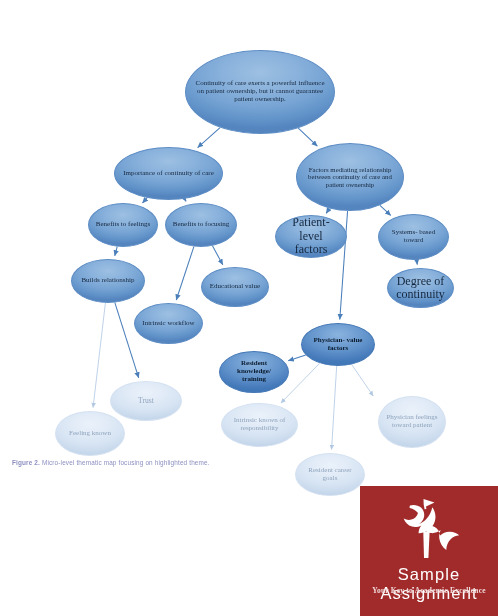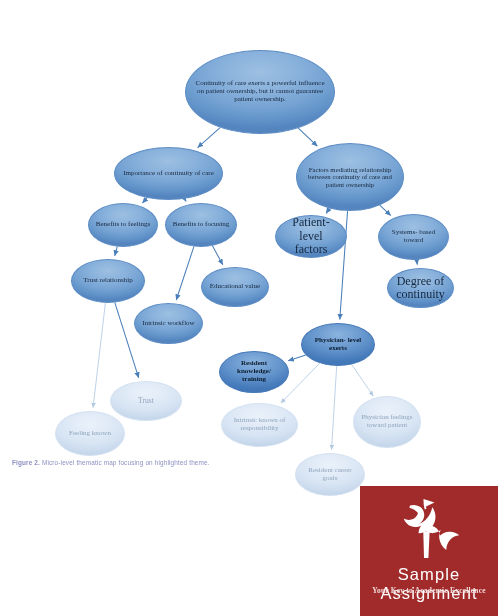--- a/index.html
+++ b/index.html
@@ -202,47 +202,47 @@
       <div class="node std" style="left: 165px; top: 159px; width: 72px; height: 44px; font-size: 7px;">
         <span class="lbl">Benefits to focusing</span>
       </div>
       <div class="node std" style="left: 275px; top: 171px; width: 72px; height: 43px; font-size: 12px;">
         <span class="lbl">Patient- level factors</span>
       </div>
       <div class="node std" style="left: 378px; top: 170px; width: 71px; height: 46px; font-size: 7px;">
         <span class="lbl">Systems- based toward</span>
       </div>
       <div class="node std" style="left: 71px; top: 215px; width: 74px; height: 44px; font-size: 7px;">
-        <span class="lbl">Trust relationship</span>
+        <span class="lbl">Builds relationship</span>
       </div>
       <div class="node std" style="left: 201px; top: 223px; width: 68px; height: 40px; font-size: 7px;">
         <span class="lbl">Educational value</span>
       </div>
       <div class="node std" style="left: 387px; top: 224px; width: 67px; height: 40px; font-size: 12px;">
         <span class="lbl">Degree of continuity</span>
       </div>
       <div class="node std" style="left: 134px; top: 259px; width: 69px; height: 41px; font-size: 7px;">
         <span class="lbl">Intrinsic workflow</span>
       </div>
       <div class="node highlight" style="left: 301px; top: 279px; width: 74px; height: 43px; font-size: 7px;">
-        <span class="lbl">Physician- level exerts</span>
+        <span class="lbl">Physician- value factors</span>
       </div>
       <div class="node highlight" style="left: 219px; top: 307px; width: 70px; height: 42px; font-size: 7px;">
         <span class="lbl">Resident knowledge/ training</span>
       </div>
       <div class="node faded" style="left: 110px; top: 337px; width: 72px; height: 40px; font-size: 7.6px;">
         <span class="lbl">Trust</span>
       </div>
       <div class="node faded" style="left: 55px; top: 367px; width: 70px; height: 45px; font-size: 7px;">
         <span class="lbl">Feeling known</span>
       </div>
       <div class="node faded" style="left: 221px; top: 359px; width: 77px; height: 44px; font-size: 7px;">
         <span class="lbl">Intrinsic known of responsibility</span>
       </div>
-      <div class="node faded" style="left: 353px; top: 352px; width: 68px; height: 52px; font-size: 7px;">
+      <div class="node faded" style="left: 378px; top: 352px; width: 68px; height: 52px; font-size: 7px;">
         <span class="lbl">Physician feelings toward patient</span>
       </div>
       <div class="node faded" style="left: 295px; top: 409px; width: 70px; height: 43px; font-size: 7px;">
         <span class="lbl">Resident career goals</span>
       </div>
     </div>
 
 </div>
 
 <div id="figure-caption">

